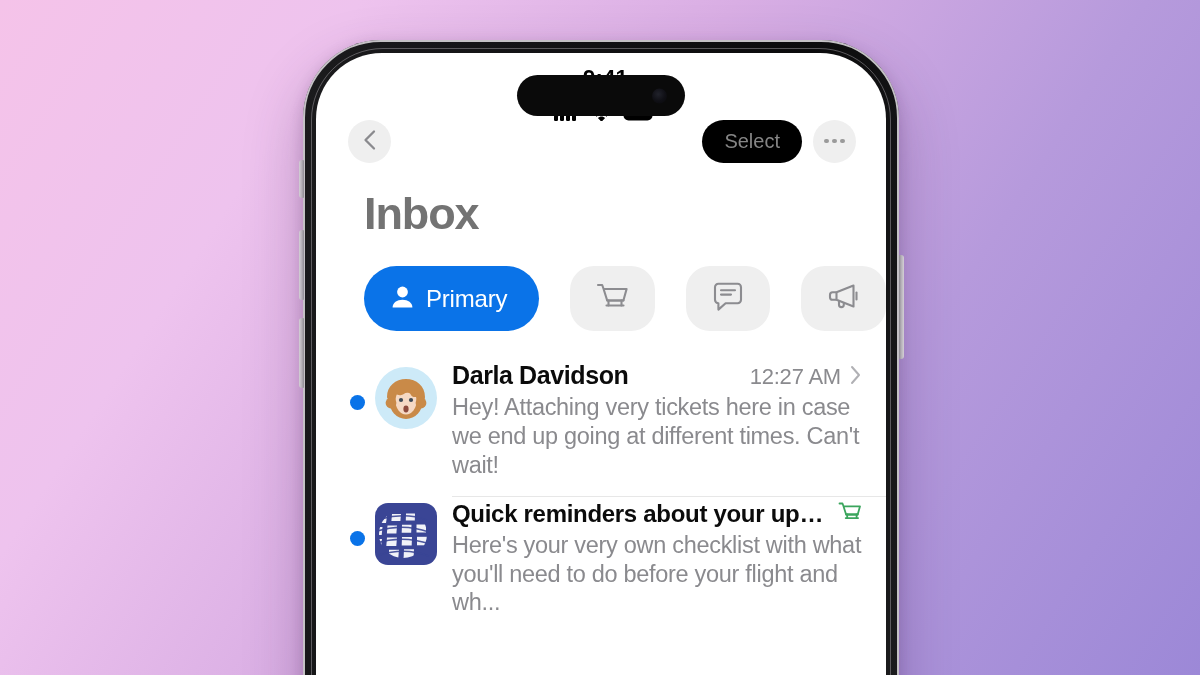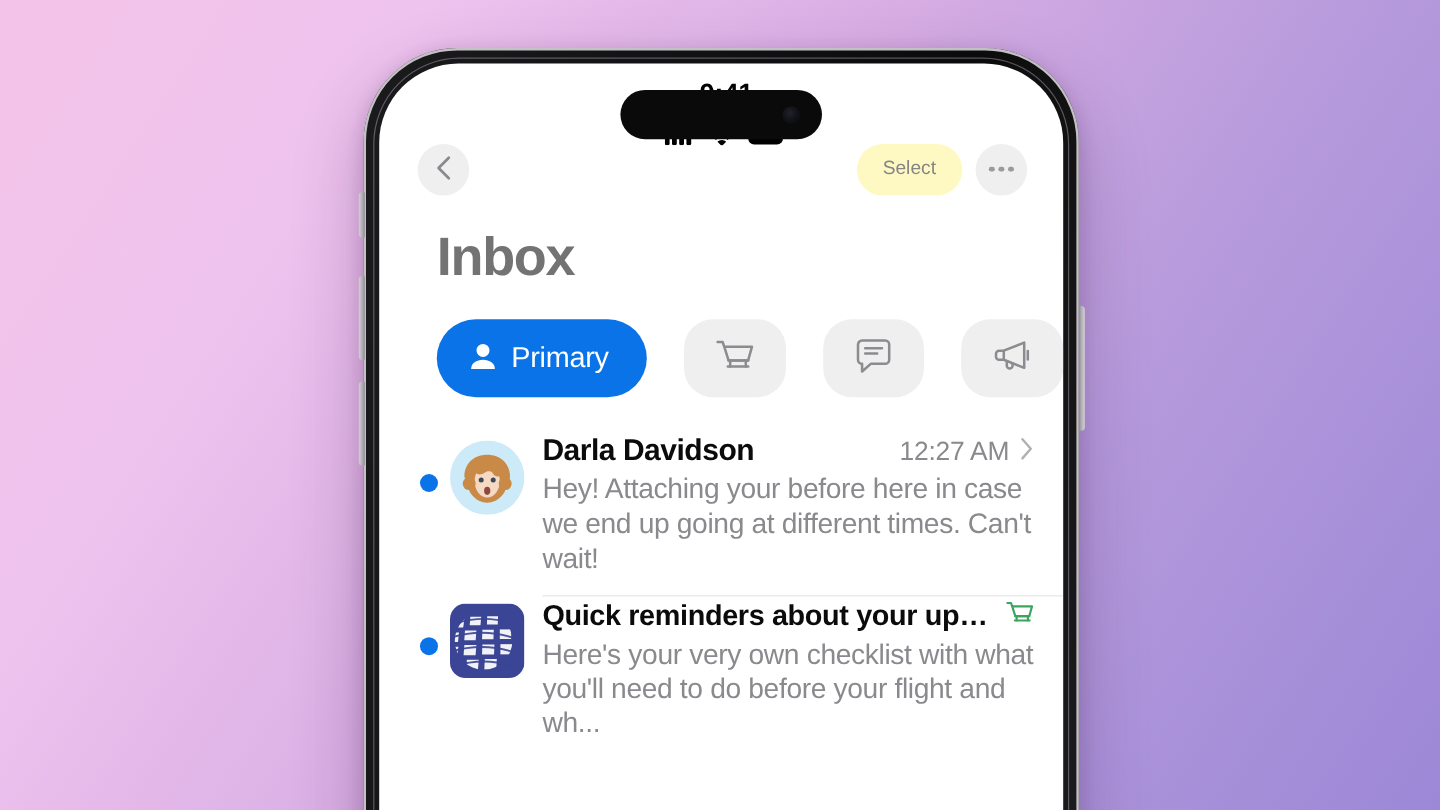--- a/index.html
+++ b/index.html
@@ -138,24 +138,24 @@
     border: none;
     display: flex;
     align-items: center;
     justify-content: center;
     cursor: pointer;
   }
   .pill-btn {
     height: 43px;
     padding: 0 22px;
     border-radius: 22px;
-    background: #fef9c3;
+    background: #000000;
     border: none;
     font-family: "Liberation Sans", sans-serif;
-    font-size: 16px;
+    font-size: 20px;
     color: #858585;
     display: flex;
     align-items: center;
     cursor: pointer;
   }
   .dots { display: flex; gap: 3.5px; }
   .dots i {
     width: 4.5px; height: 4.5px;
     border-radius: 50%;
     background: #9a9a9a;
@@ -437,21 +437,21 @@
             <div class="sender">Darla Davidson</div>
             <div class="meta">
               <span class="time">12:27 AM</span>
               <span>
                 <svg width="12" height="20" viewBox="0 0 12 20">
                   <path d="M2 2 L9 10 L2 18" fill="none" stroke="#b0b0b4" stroke-width="2" stroke-linecap="round" stroke-linejoin="round"></path>
                 </svg>
               </span>
             </div>
           </div>
-          <div class="preview">Hey! Attaching your before here in case we end up going at different times. Can't wait!</div>
+          <div class="preview">Hey! Attaching very tickets here in case we end up going at different times. Can't wait!</div>
         </div>
       </div>
 
       <div class="mail-row">
         <div class="unread-dot"></div>
         <div class="avatar square">
           <div class="ua-bg">
             <svg width="62" height="62" viewBox="0 0 62 62">
               <defs>
                 <clipPath id="uaGlobe">

